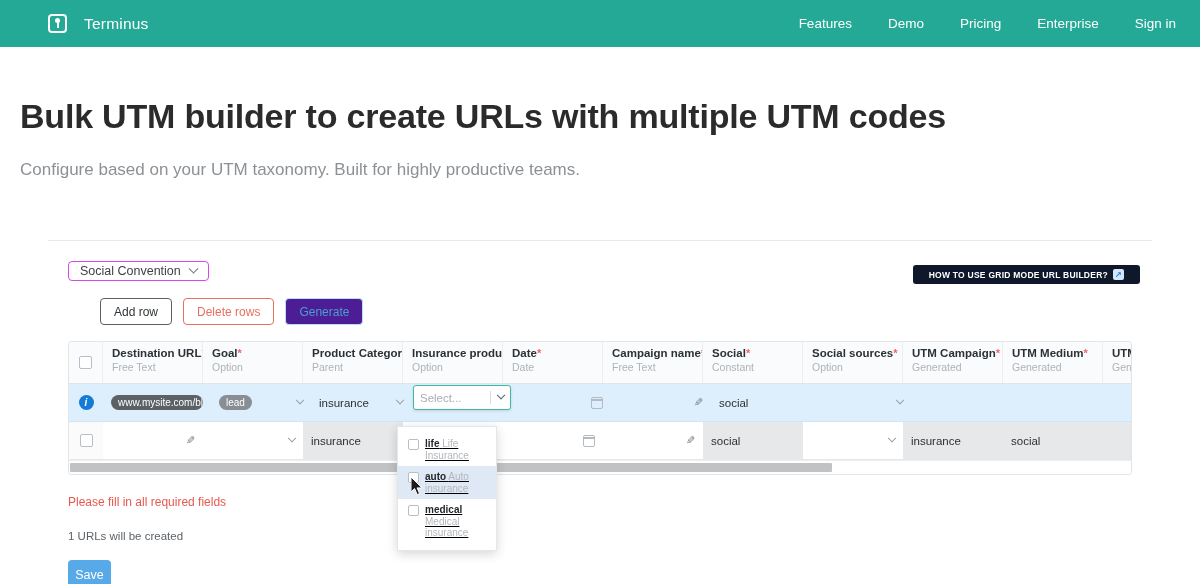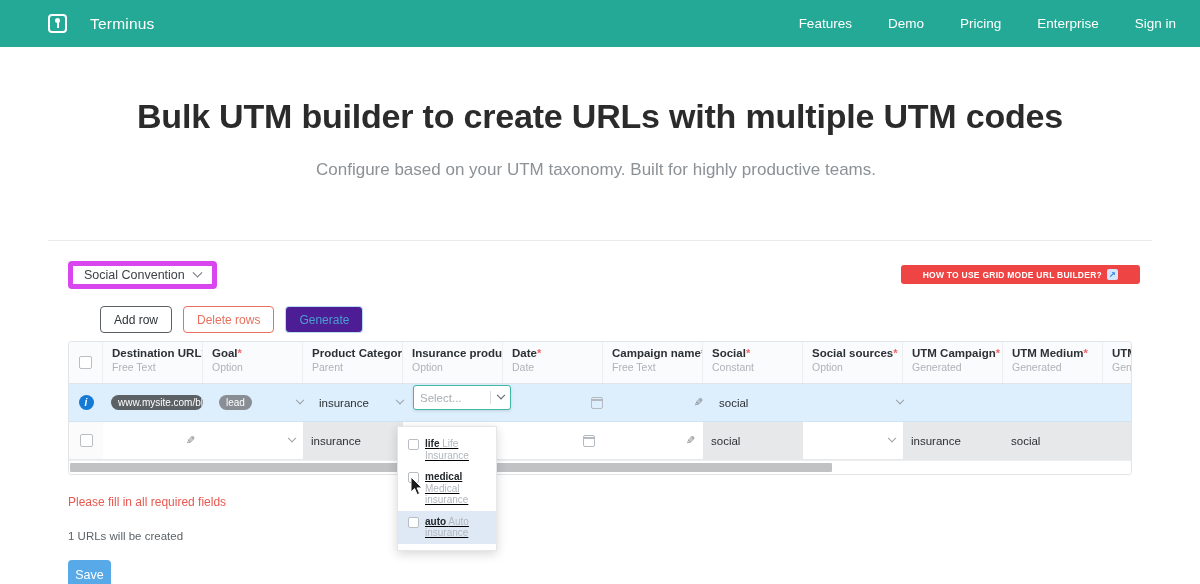--- a/index.html
+++ b/index.html
@@ -14,21 +14,21 @@
 
   
   .navbar {
     height: 47px;
     background: #23a995;
     display: flex;
     align-items: center;
     padding: 0 24px 0 48px;
     position: relative;
   }
-  .brand { display: flex; align-items: center; gap: 23px; }
+  .brand { display: flex; align-items: center; gap: 17px; }
   .brand-logo {
     width: 19px; height: 19px;
     border: 2px solid #ffffff;
     border-radius: 4px;
     position: relative;
     flex: 0 0 auto;
   }
   .brand-logo::before {
     content: "";
     position: absolute;
@@ -57,21 +57,21 @@
   }
   .nav-link {
     color: #ffffff;
     font-size: 13.5px;
     text-decoration: none;
     white-space: nowrap;
     cursor: pointer;
   }
 
   
-  .hero { text-align: center; padding-top: 50px; }
+  .hero { text-align: left; padding-top: 50px; padding-left: 20px; }
   .hero-title {
     margin: 0;
     font-size: 34px;
     font-weight: bold;
     color: #2b2b2b;
     letter-spacing: -.2px;
   }
   .hero-sub {
     margin: 24px 8px 0 0;
     font-size: 17px;
@@ -90,23 +90,23 @@
   }
   .panel-top {
     position: relative;
     padding: 20px 20px 0 20px;
     height: 100px;
   }
   .convention-select {
     display: inline-flex;
     align-items: center;
     gap: 9px;
-    height: 28px;
+    height: 20px;
     padding: 0 11px;
-    border: 5px solid #d946ef;
+    border: 1px solid #d946ef;
     border-radius: 4px;
     background: #fff;
     font-size: 12.5px;
     color: #3d4246;
     cursor: pointer;
   }
   .chev {
     display: inline-block;
     width: 7px; height: 7px;
     border-right: 1.3px solid #6b7177;
@@ -131,26 +131,26 @@
     white-space: nowrap;
   }
   .btn-add { border: 1px solid #5c6166; color: #2f3438; margin-left: 32px; }
   .btn-delete { border: 1px solid #e8705f; color: #e8705f; }
   .btn-generate { border: 1px solid #b7dff0; color: #4a9fd0; background: #4c1d95; }
 
   .howto {
     position: absolute;
     right: 12px;
     top: 24px;
-    background: #ef4444;
+    background: #0f172a;
     color: #ffffff;
     font-size: 8.5px;
     font-weight: bold;
     letter-spacing: .25px;
-    padding: 4px 22px;
+    padding: 4px 16px;
     border-radius: 3px;
     display: inline-flex;
     align-items: center;
     gap: 5px;
     cursor: pointer;
     white-space: nowrap;
   }
   .howto-ico {
     width: 11px; height: 11px;
     background: #d3e6fb;
@@ -574,33 +574,33 @@
 </div>
 
 <div class="dropdown" style="left:397px; top:426px;">
   <div class="dd-item">
     <span class="dd-chk"></span>
     <span class="dd-text">
       <span class="dd-code">life</span>
       <span class="dd-label">Life Insurance</span>
     </span>
   </div>
+  <div class="dd-item hl">
+    <span class="dd-chk"></span>
+    <span class="dd-text">
+      <span class="dd-code">auto</span>
+      <span class="dd-label">Auto insurance</span>
+    </span>
+  </div>
   <div class="dd-item">
     <span class="dd-chk"></span>
     <span class="dd-text">
       <span class="dd-code">medical</span>
       <span class="dd-label">Medical insurance</span>
     </span>
   </div>
-  <div class="dd-item hl">
-    <span class="dd-chk"></span>
-    <span class="dd-text">
-      <span class="dd-code">auto</span>
-      <span class="dd-label">Auto insurance</span>
-    </span>
-  </div>
 </div>
 
 <div class="cursor">
   <svg width="14" height="20" viewBox="0 0 14 20">
     <path d="M0 0 L0 15 L3.6 11.6 L6.2 17.6 L8.6 16.6 L6.1 10.9 L11 10.9 Z" fill="#1c1c1c" stroke="#ffffff" stroke-width="1"></path>
   </svg>
 </div>
 
 </body></html>

